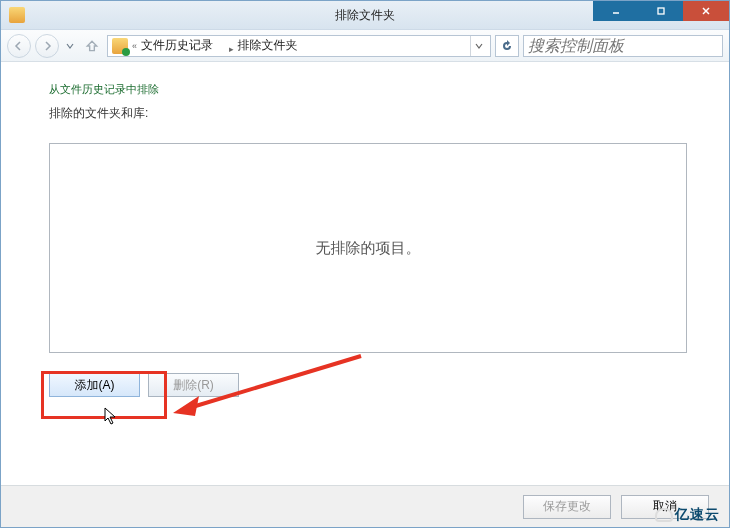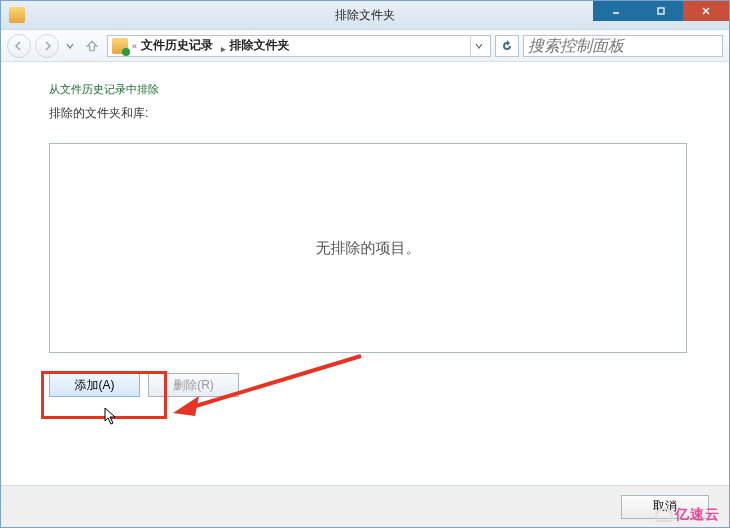--- a/index.html
+++ b/index.html
@@ -115,21 +115,21 @@
     .bc-icon {
       width: 16px; height: 16px;
       background: linear-gradient(#f9d777,#e8a33c);
       border-radius:2px;
       position: relative;
     }
     .bc-icon::after{
       content:""; position:absolute; right:-2px; bottom:-2px;
       width:8px;height:8px;background:#2a9b42;border-radius:50%;
     }
-    .bc-seg { display:flex; align-items:flex-end; gap:8px; color:#222;font-weight:bold; }
+    .bc-seg { display:flex; align-items:flex-end; gap:16px; color:#222; }
     .bc-caret { font-size:9px; color:#666; }
     .bc-dd {
       margin-left:auto;
       width:16px;height:20px;display:flex;align-items:center;justify-content:center;border-left:1px solid #d0d6dd;color:#666;
     }
     .refresh-btn {
       width: 24px; height:22px; border:1px solid #b7c5d4;background:#fff;display:flex;align-items:center;justify-content:center;color:#4a6b8a;
     }
     .search-box {
       width: 200px; height:22px; border:1px solid #b7c5d4;background:#fff;display:flex;align-items:center;padding:0 4px;
@@ -181,21 +181,21 @@
     .arrow-anno svg{width:200px;height:70px;}
     
     .footer {
       height:42px;background:#f0f0f0;border-top:1px solid #d7dcdf;display:flex;align-items:center;justify-content:flex-end;padding:0 20px;gap:10px;
     }
     .footer-btn {
       width:88px;height:24px;border:1px solid #aeb6c0;background:linear-gradient(#fdfdfe,#ececec);font-size:12px;cursor:pointer;
     }
     .footer-btn.disabled { color:#9b9b9b;cursor:default; }
     .watermark {
-      position:absolute;right:10px;bottom:4px;color:#ec4899;font-size:14px;font-weight:bold;letter-spacing:1px;
+      position:absolute;right:10px;bottom:4px;color:#0c4a6e;font-size:14px;font-weight:bold;letter-spacing:1px;
       display:flex;align-items:center;gap:2px;
     }
     .watermark .wm-icon{width:18px;height:14px;border:2px solid #ddd;border-radius:8px 8px 4px 4px;position:relative;}
   </style>
 </head>
 <body>
 
 <div class="window">
 
   <div class="title-bar">
@@ -287,20 +287,21 @@
     </div>
     <div class="arrow-anno">
       <svg viewBox="0 0 200 70">
         <line x1="190" y1="4" x2="18" y2="56" stroke="#e63323" stroke-width="4"></line>
         <polygon points="2,61 28,44 24,64" fill="#e63323"></polygon>
       </svg>
     </div>
   </div>
 
   <div class="footer">
+    <button class="footer-btn disabled">保存更改</button>
     <button class="footer-btn">取消</button>
   </div>
 
   <div class="watermark">
     <div class="wm-icon"></div>
     <span>亿速云</span>
   </div>
 </div>
 
 </body></html>

